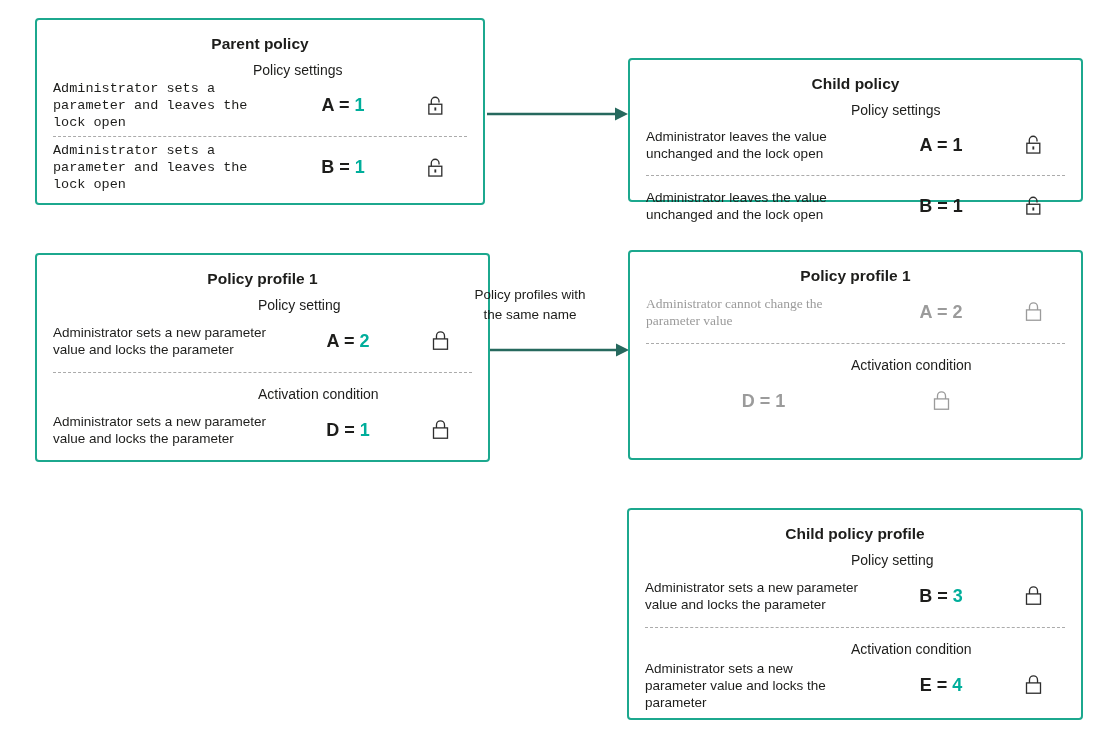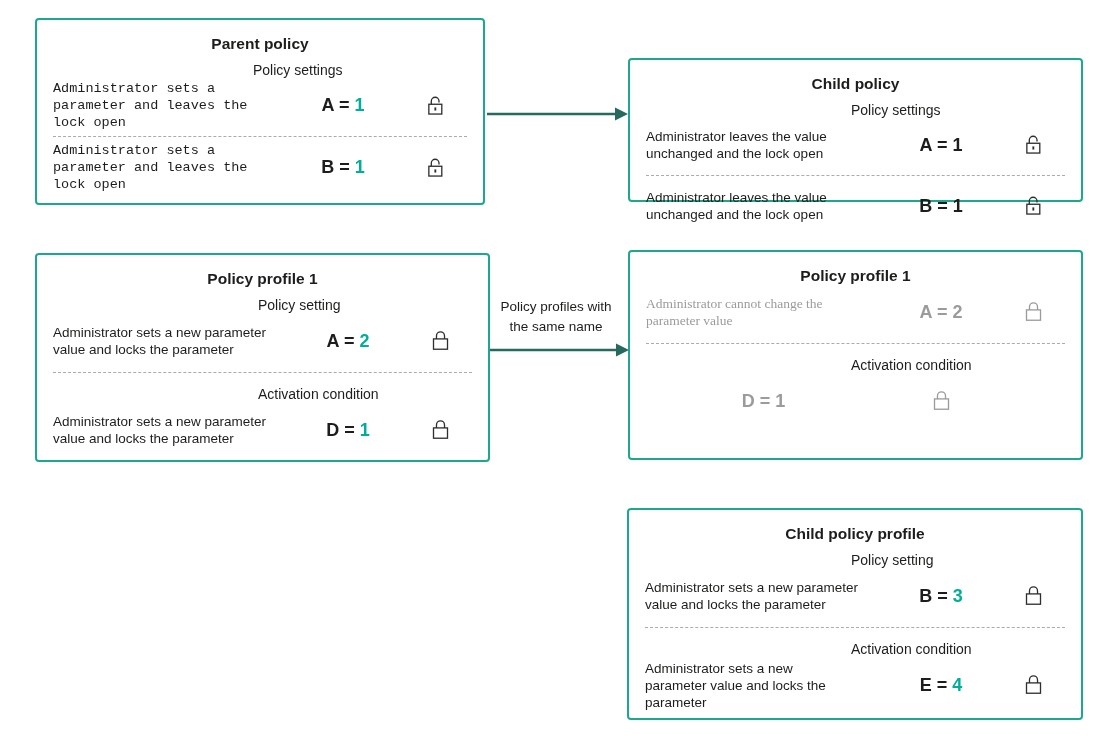--- a/index.html
+++ b/index.html
@@ -126,21 +126,21 @@
       <div class="value"><span>D =</span> <span class="num">1</span></div>
       <div class="lockcell">
         <svg class="lock" viewBox="0 0 24 26">
             <path d="M7.4 10.6 L7.4 7.2 A4.6 4.6 0 0 1 16.6 7.2 L16.6 10.6"></path>
             <rect x="4" y="10.6" width="16" height="11.8"></rect>
           </svg>
       </div>
     </div>
   </div>
 
-  <div class="arrow-label" style="left:500px;top:285px;margin-top:12px;">Policy profiles with the same name</div>
+  <div class="arrow-label" style="left:474px;top:285px;">Policy profiles with the same name</div>
   <svg class="arrow" style="left:490px;top:341px;" width="140" height="18">
     <line x1="0" y1="9" x2="127" y2="9"></line>
     <polygon points="126,2.5 139,9 126,15.5"></polygon>
   </svg>
 
   <div class="box" style="left:628px;top:250px;width:455px;height:210px;">
     <div class="box-title">Policy profile 1</div>
     <div class="row row-tall muted-row">
       <div class="desc w205">Administrator cannot change the parameter value</div>
       <div class="value"><span>A =</span> <span class="num">2</span></div>

